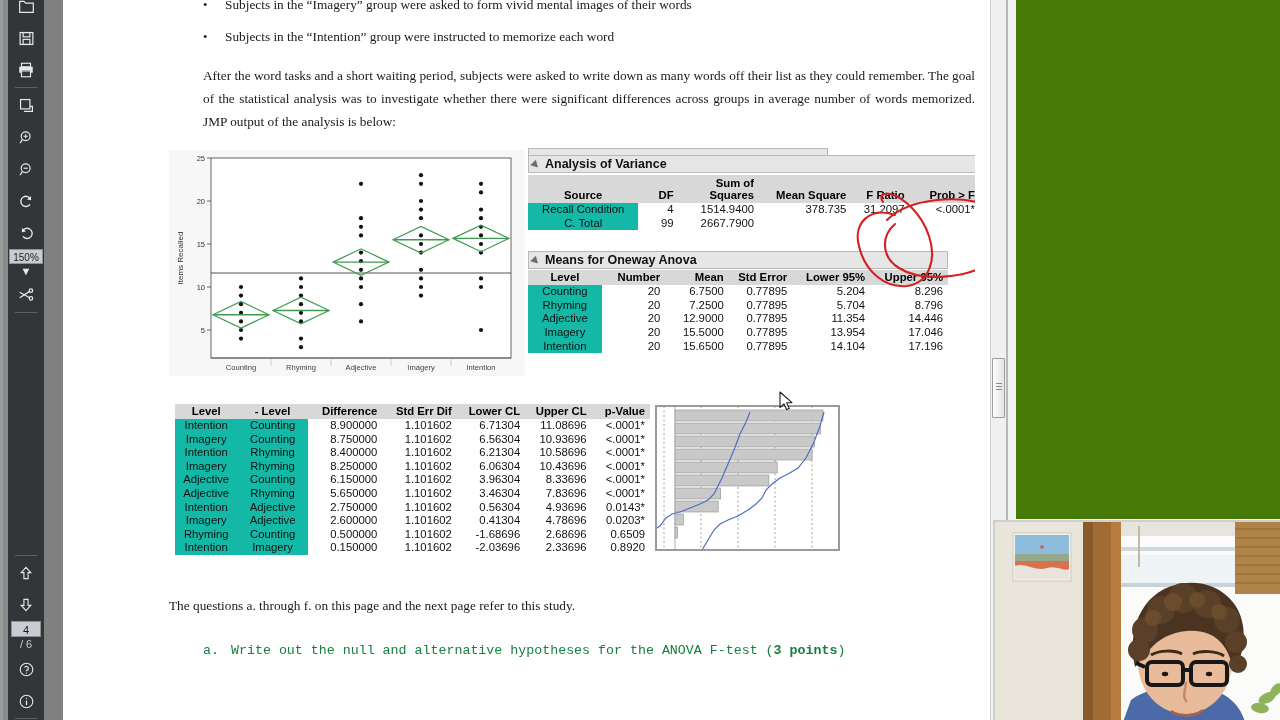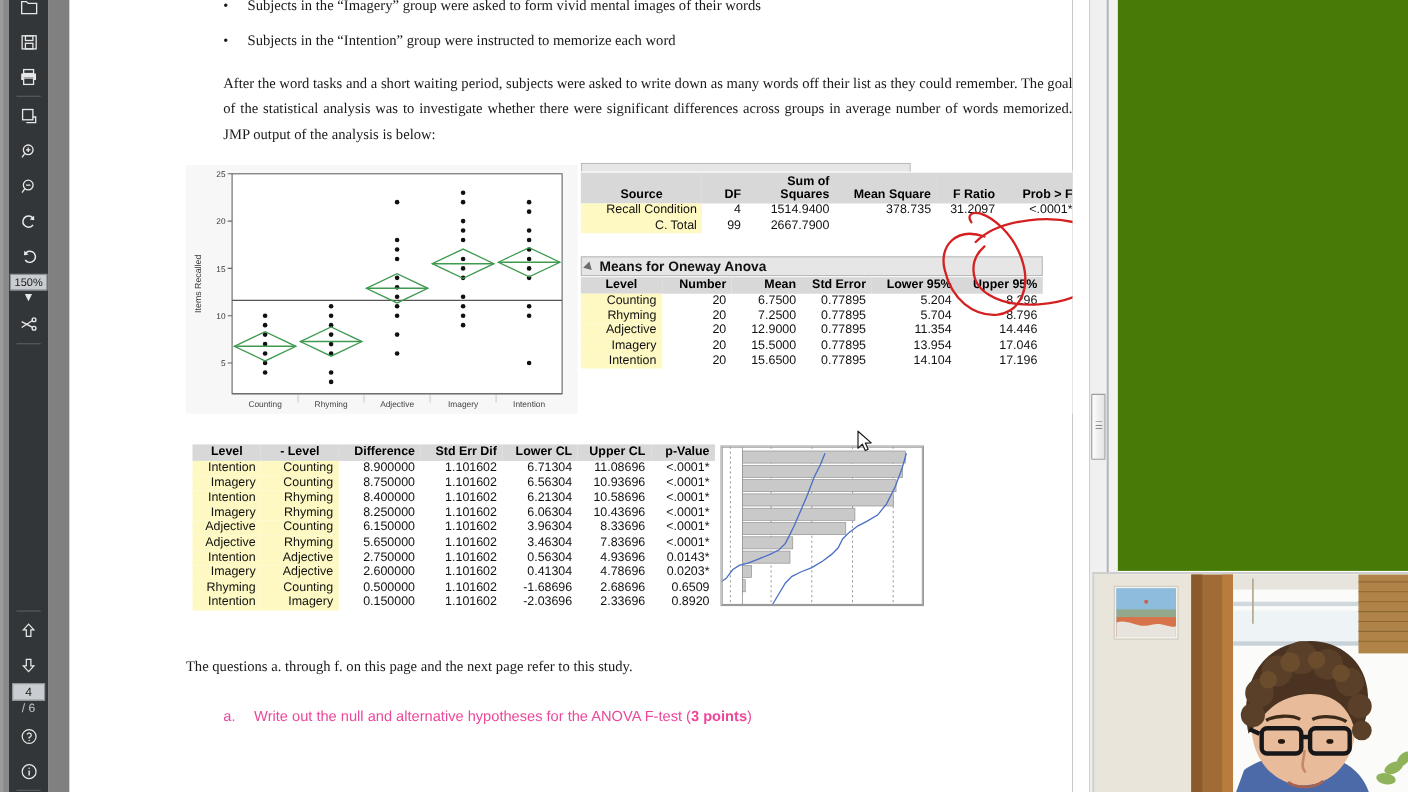--- a/index.html
+++ b/index.html
@@ -95,41 +95,41 @@
   table.jmp th {
     background:#d8d8d8; color:#000; font-weight:bold;
     padding:1px 5px 2px 5px; text-align:right; vertical-align:bottom;
     border:none; white-space:nowrap;
   }
   table.jmp th.lft { text-align:center; }
   table.jmp td {
     padding:0px 5px; text-align:right; color:#111; white-space:nowrap;
     line-height:13.6px;
   }
-  table.jmp td.lbl { background:#fef9c3; text-align:right; }
+  table.jmp td.lbl { background:#14b8a6; text-align:center; }
   .pv-orange { color:#d98500; }
   .pv-red { color:#d83a4a; }
 
   
   .plot-svg { position:absolute; left:0; top:0; }
 
   
   .ink { position:absolute; left:0; top:0; pointer-events:none; }
 
   
   .jmp2 { position:absolute; left:112px; top:400px; width:668px; }
 
   .odr-wrap { display:flex; align-items:flex-start; }
   .odr-chart {
     width:185px; height:146px; background:#ffffff; border:1px solid #9a9a9a;
     margin-left:5px; margin-top:1px;
   }
 
   .q-text { position:absolute; left:106px; top:598px; font-size:13.3px; color:#1a1a1a; font-family:"Liberation Serif", serif; }
-  .q-a { position:absolute; left:140px; top:643px; font-size:13.3px; color:#ec4899; font-family:Liberation Sans, sans-serif; }
+  .q-a { position:absolute; left:140px; top:643px; font-size:13.3px; color:#15803d; font-family:Liberation Mono, monospace; }
   .q-a .let { display:inline-block; width:28px; }
   .q-a b { font-weight:bold; }
 
   
   .sb-track { position:absolute; left:990px; top:0; width:16px; height:720px; background:#f0f0f0; border-left:1px solid #d0d0d0; }
   .sb-thumb { position:absolute; left:992px; top:358px; width:13px; height:60px;
      background:linear-gradient(to right,#fdfdfd,#e3e3e3); border:1px solid #9d9d9d; border-radius:1px; }
   .sb-grip { position:absolute; left:996px; top:383px; width:6px; height:7px;
      background:repeating-linear-gradient(to bottom,#8b8b8b 0 1px,transparent 1px 3px); }
 
@@ -404,20 +404,24 @@
             </g>
           </svg>
         </div>
 
         <div class="jmp-right">
 
           <div style="position:absolute;left:0;top:-7px;width:300px;height:8px;overflow:hidden;">
             <div style="background:#e6e6e6;border:1px solid #b9b9b9;height:14px;"></div>
           </div>
 
+          <div class="jmp-header" style="width:452px;">
+            <span class="tri"></span>
+            <span>Analysis of Variance</span>
+          </div>
 
           <table class="jmp" style="margin-top:2px;width:452px;">
             <thead>
               <tr>
                 <th class="lft" style="width:110px;">
                   <div style="height:13px;"></div>
                   <span>Source</span>
                 </th>
                 <th style="width:40px;">
                   <div style="height:13px;"></div>

